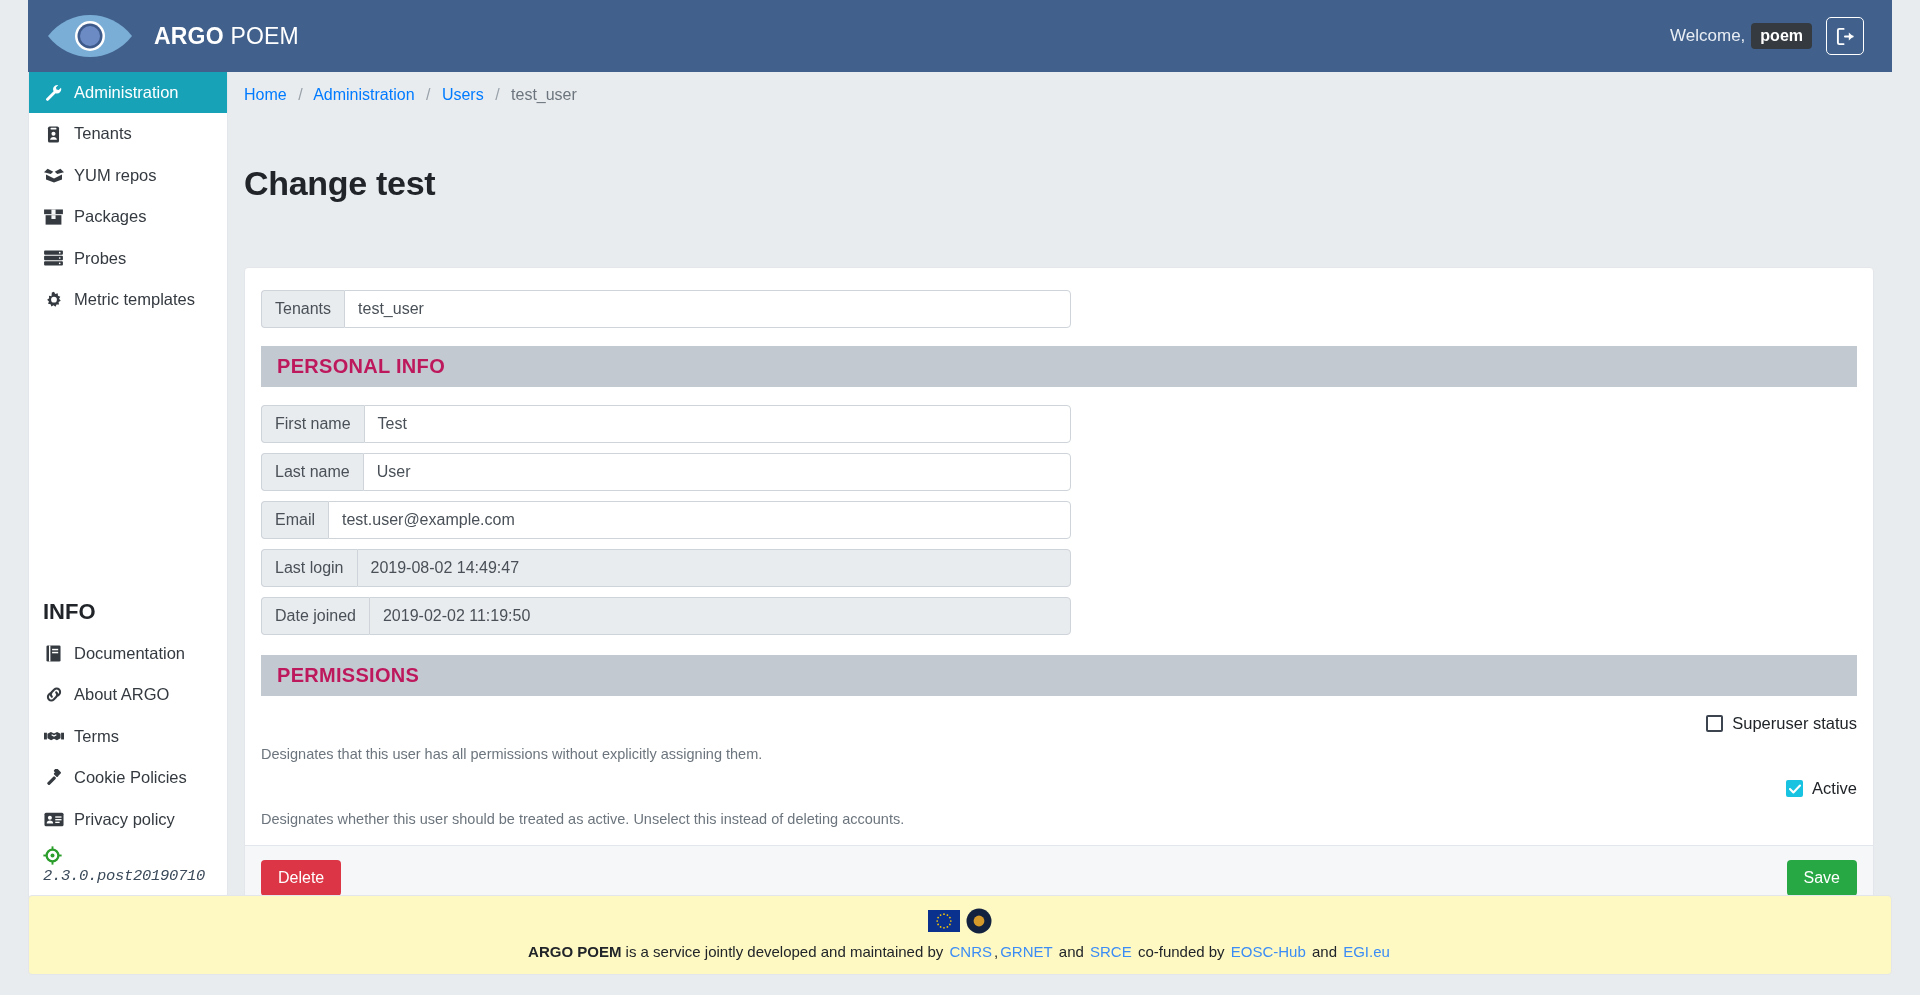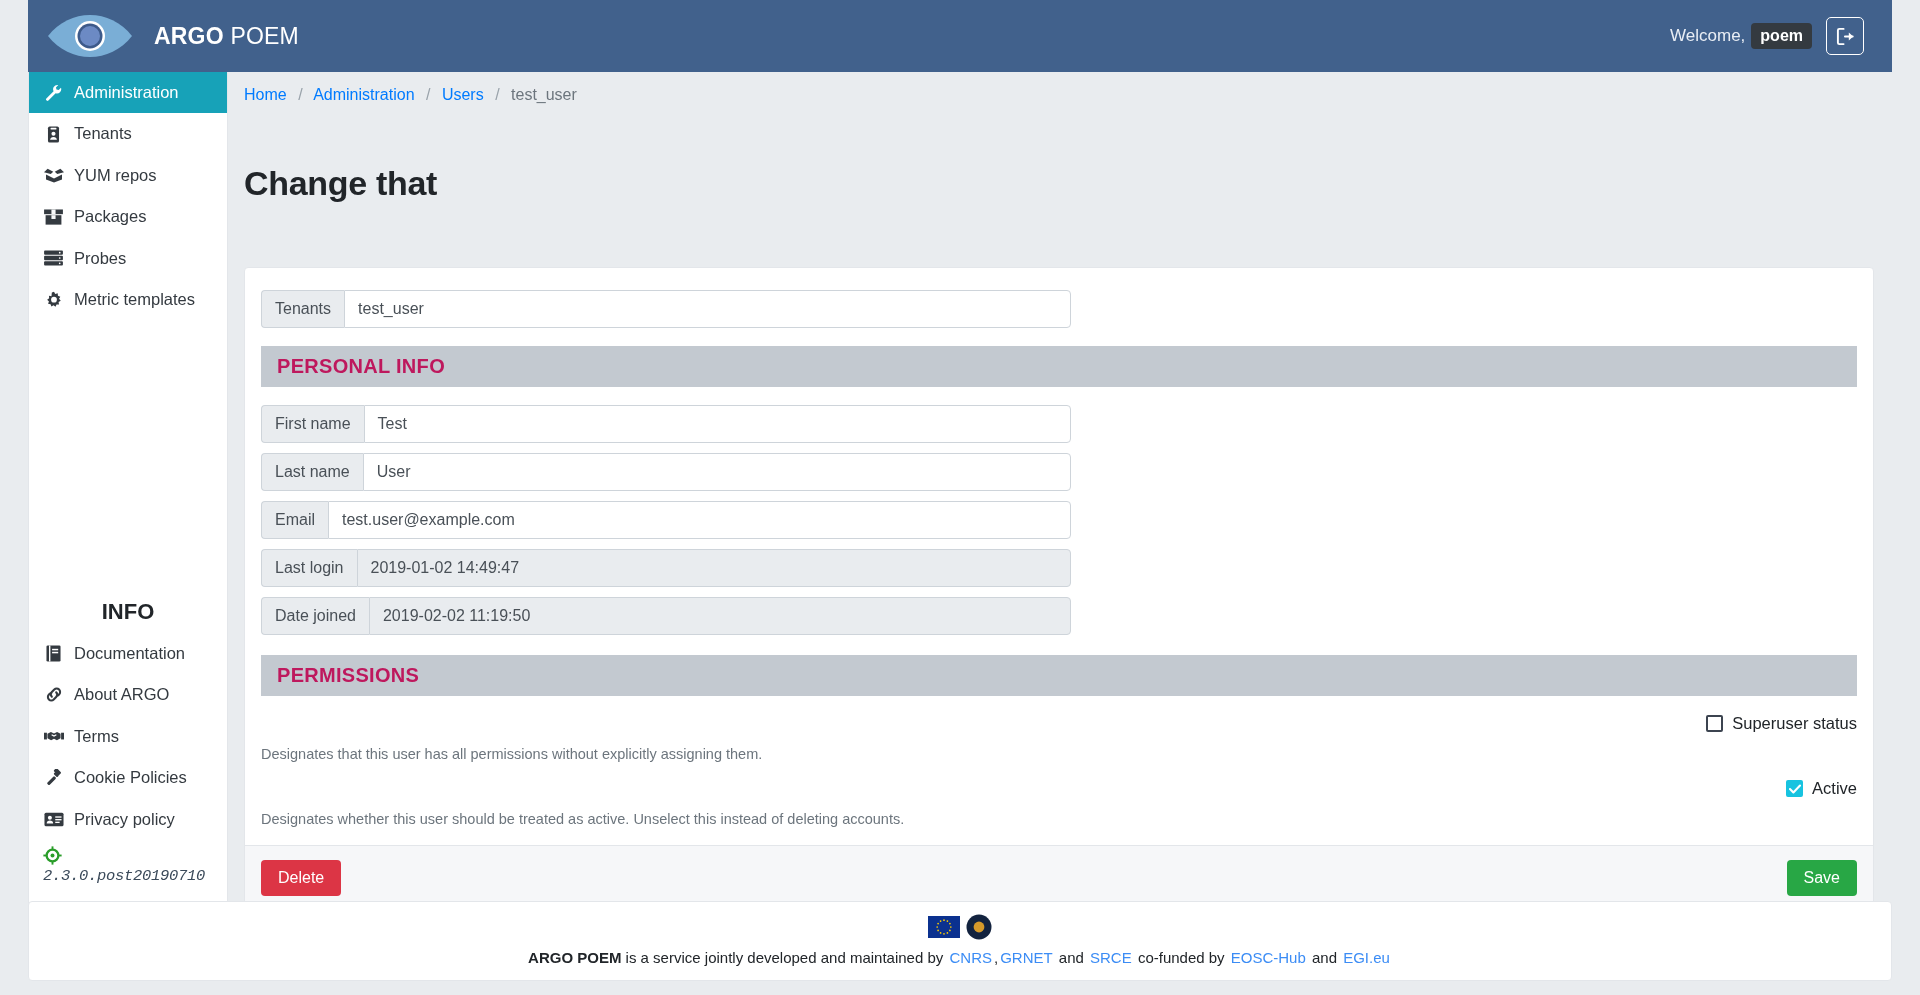--- a/index.html
+++ b/index.html
@@ -56,21 +56,21 @@
   .nav-item {
     display: flex; align-items: center; gap: 10px;
     padding: 10px 14px; font-size: 16.5px; color: #343a40; cursor: pointer;
     line-height: 1.3;
   }
   .nav-item.active { background: #17a2b8; color: #ffffff; }
   .nav-item .ico { width: 21px; display: inline-flex; justify-content: center; align-items: center; flex: 0 0 21px; }
   .nav-item .ico svg { display: block; }
 
   .info-block { margin-top: auto; padding-bottom: 10px; }
-  .info-title { font-size: 22px; font-weight: 700; padding: 0 14px 8px; color: #212529; text-align: center; }
+  .info-title { font-size: 22px; font-weight: 700; padding: 0 14px 8px; color: #212529; }
   .version-row { display: flex; align-items: center; padding: 6px 14px 2px; }
   .version-text {
     font-family: "Liberation Mono", monospace; font-style: italic;
     font-size: 15.5px; color: #3b4a5a; padding: 0 14px 4px; letter-spacing: -0.3px;
   }
 
   
   .content { flex: 1; min-width: 0; display: flex; flex-direction: column; padding-left: 16px; gap: 34px; }
   .breadcrumb { font-size: 16px; padding: 14px 0 10px 0; color: #6c757d; }
   .breadcrumb a { color: #007bff; text-decoration: none; }
@@ -124,22 +124,22 @@
     background: #f6f7f9; border-top: 1px solid #e3e6ea;
     padding: 14px 16px; display: flex; align-items: center; justify-content: space-between;
     margin-top: 18px;
   }
   .btn { border: none; border-radius: 4px; font-size: 16px; padding: 9px 17px; cursor: pointer; color: #fff; }
   .btn-danger { background: #dc3545; text-align: center; }
   .btn-success { background: #28a745; }
 
   
   .site-footer {
-    position: absolute; left: 28px; right: 28px; bottom: 14px;
-    background: #ffffff; border: 1px solid #e3e6ea; border-radius: 4px;
+    position: absolute; left: 28px; right: 28px; bottom: 20px;
+    background: #fef9c3; border: 1px solid #e3e6ea; border-radius: 4px;
     padding: 12px 0 14px; text-align: center;
   }
   .footer-logos { display: flex; justify-content: center; align-items: center; gap: 6px; margin-bottom: 9px; }
   .footer-text { font-size: 15px; color: #212529; }
   .footer-text b { font-weight: 700; }
   .footer-text a { color: #3b8cf5; text-decoration: none; padding: 0 2px; }
 </style>
 </head>
 <body>
 
@@ -310,21 +310,21 @@
     <div class="breadcrumb">
       <a href="#">Home</a>
       <span class="sep">/</span>
       <a href="#">Administration</a>
       <span class="sep">/</span>
       <a href="#">Users</a>
       <span class="sep">/</span>
       <span class="current">test_user</span>
     </div>
 
-    <div class="page-title">Change that</div>
+    <div class="page-title">Change test</div>
 
     <div class="card">
       <div class="card-body">
 
         <div class="form-row">
           <div class="form-label">Tenants</div>
           <div class="form-value">test_user</div>
         </div>
 
         <div class="section-head first">PERSONAL INFO</div>
@@ -339,21 +339,21 @@
           <div class="form-value">User</div>
         </div>
 
         <div class="form-row">
           <div class="form-label">Email</div>
           <div class="form-value">test.user@example.com</div>
         </div>
 
         <div class="form-row disabled">
           <div class="form-label">Last login</div>
-          <div class="form-value">2019-01-02 14:49:47</div>
+          <div class="form-value">2019-08-02 14:49:47</div>
         </div>
 
         <div class="form-row disabled">
           <div class="form-label">Date joined</div>
           <div class="form-value">2019-02-02 11:19:50</div>
         </div>
 
         <div class="section-head">PERMISSIONS</div>
 
         <div class="check-row">

